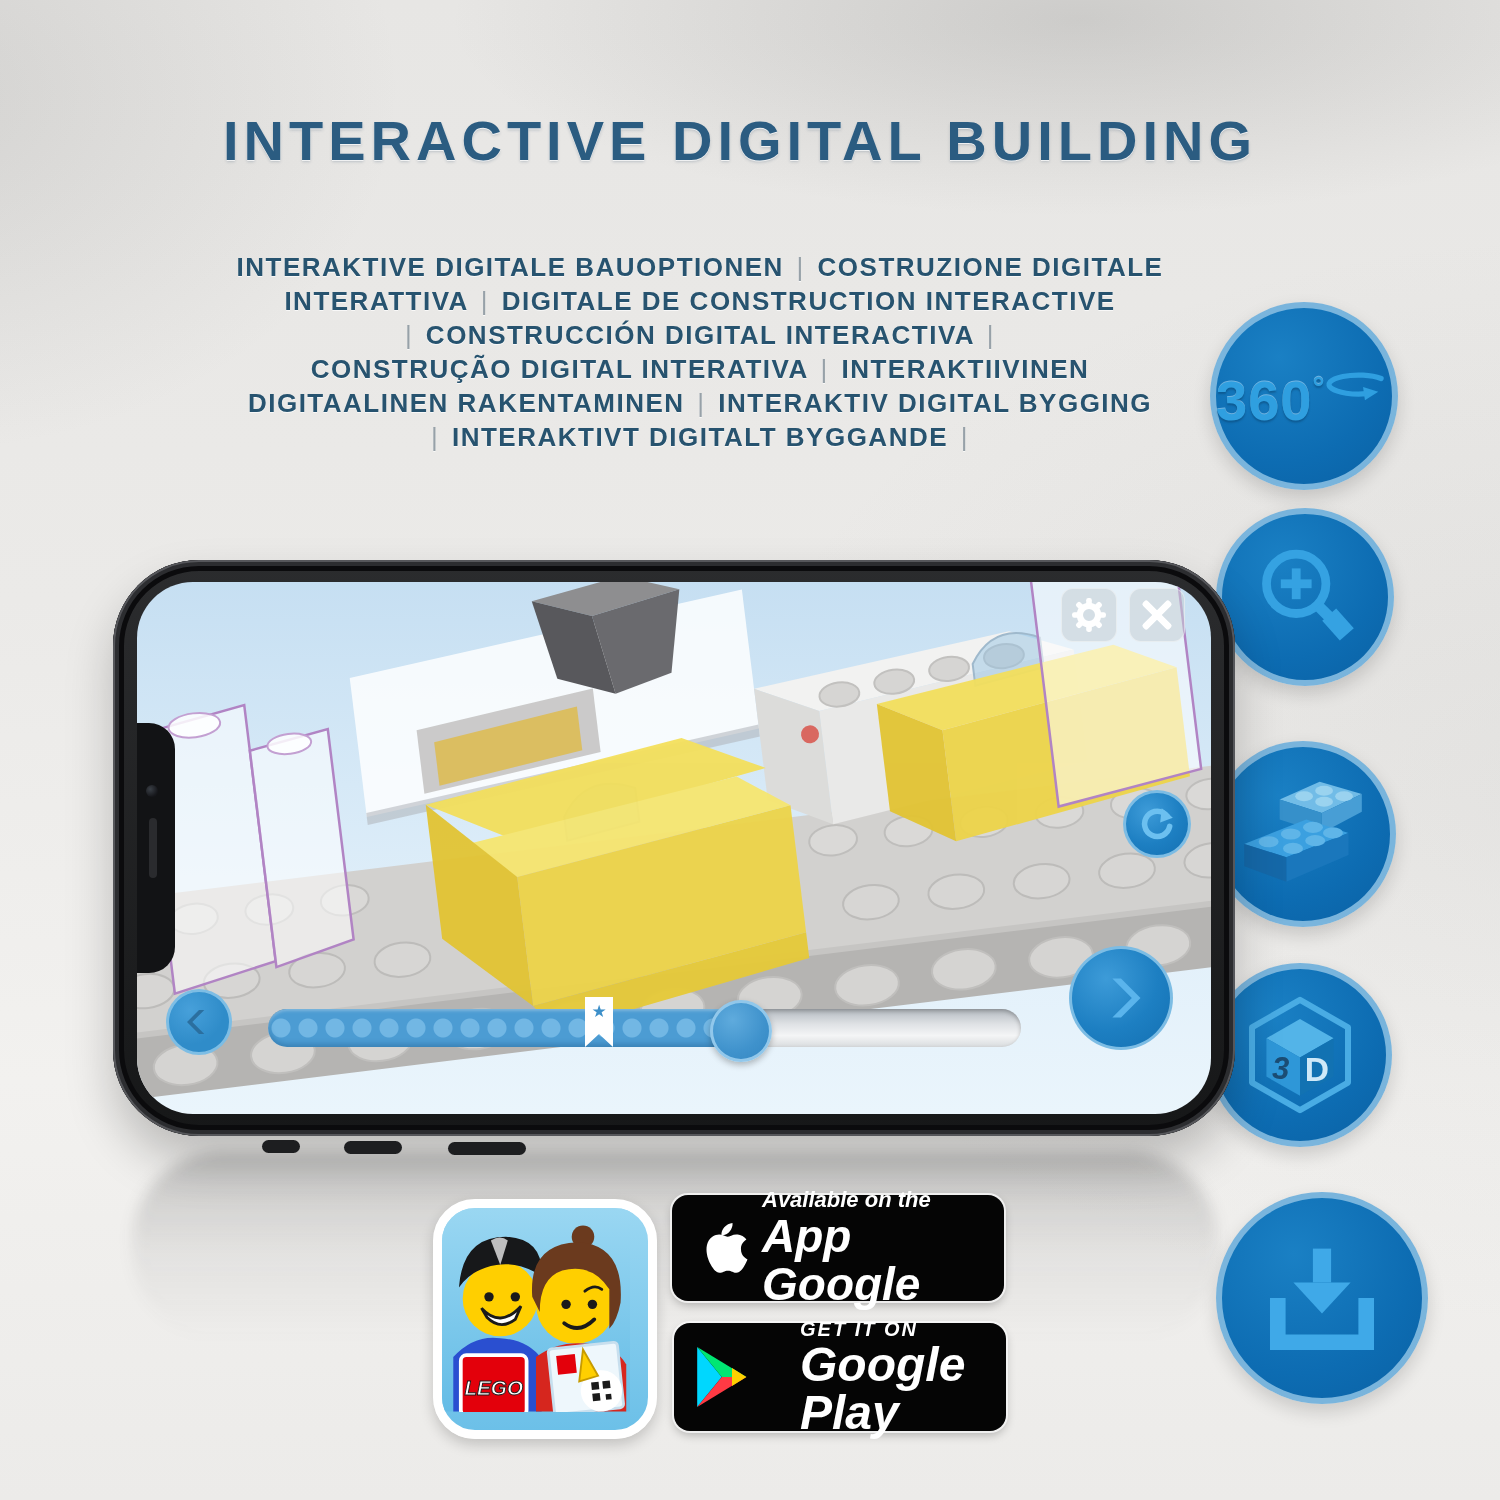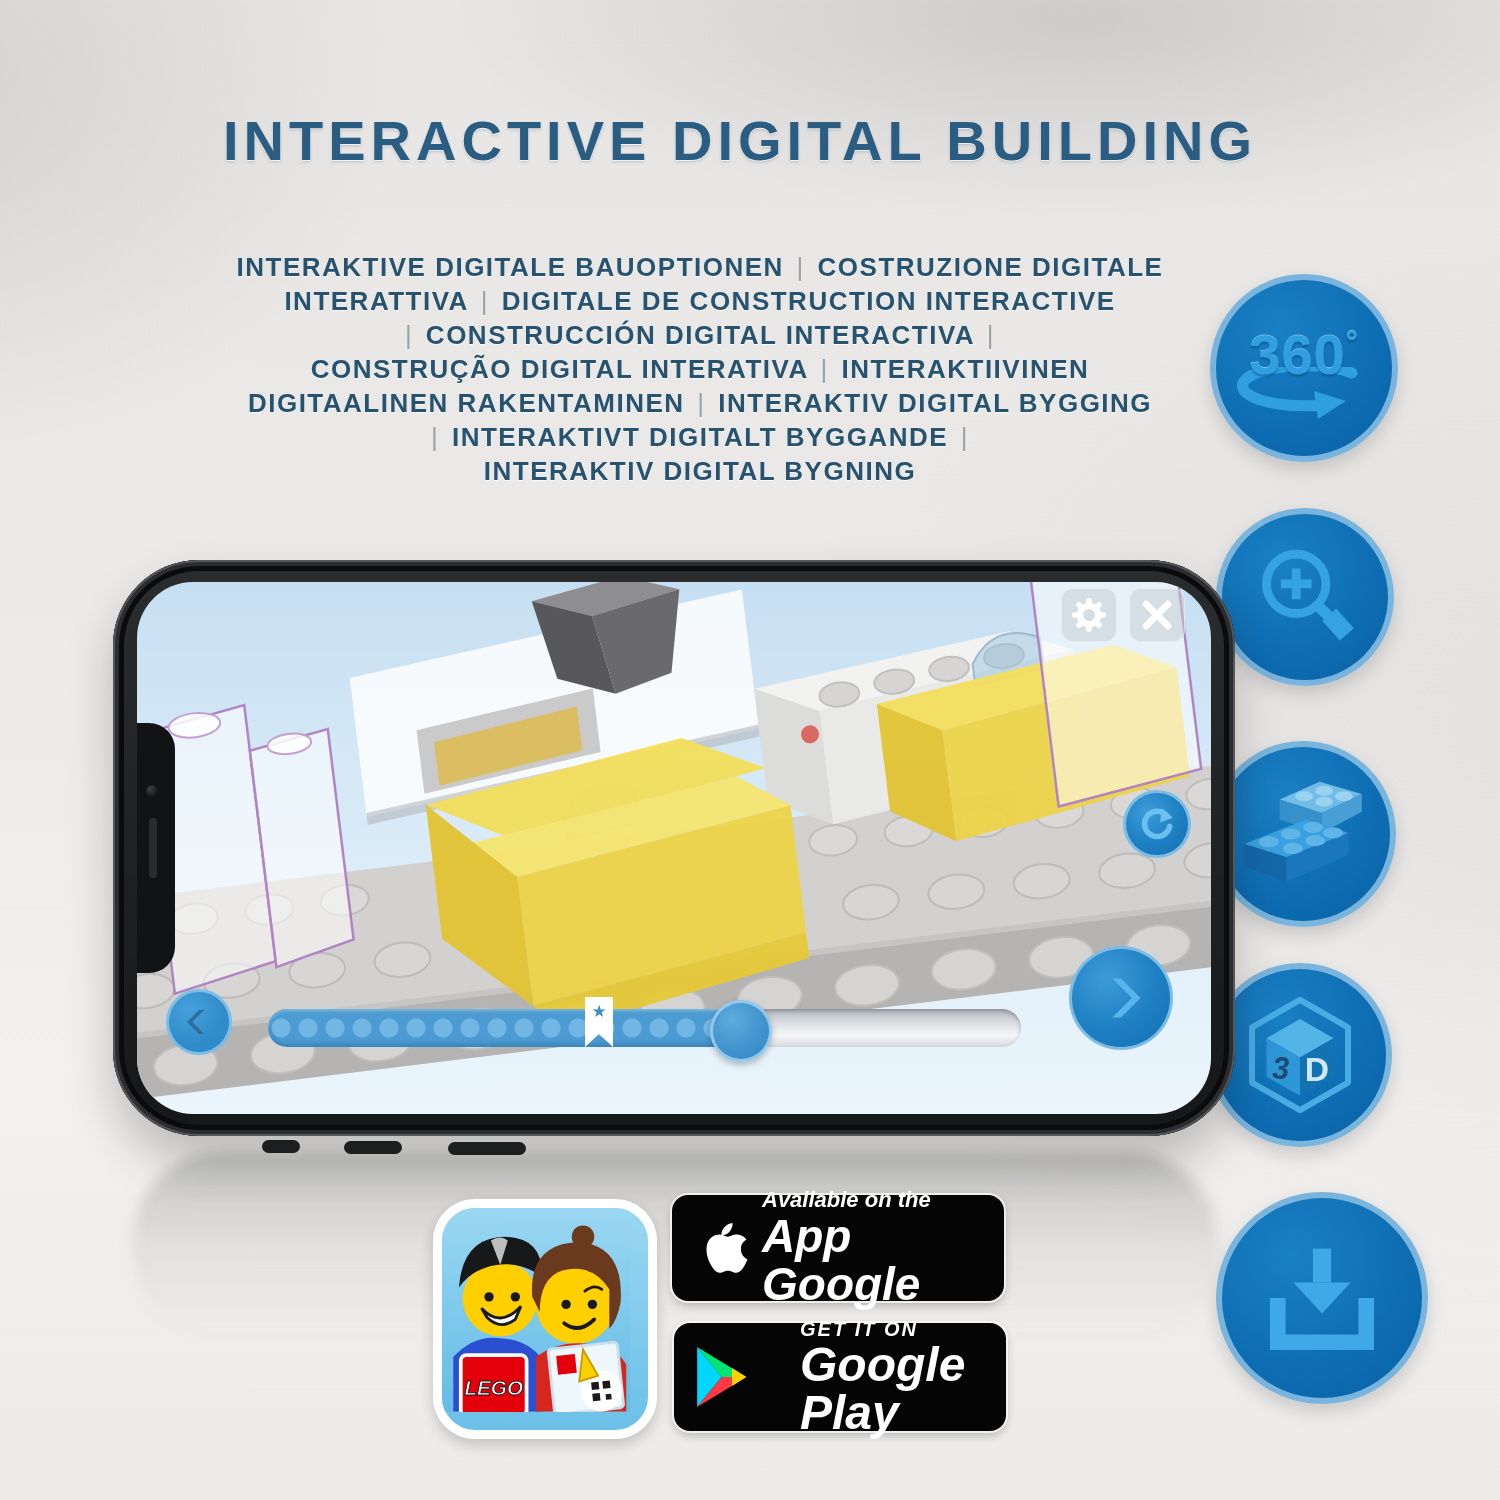--- a/index.html
+++ b/index.html
@@ -26,21 +26,21 @@
   .subtitle .sep{color:#97a1a8;padding:0 4px;font-weight:400;}
   
   .fcirc{
     position:absolute;border-radius:50%;z-index:1;
     background:radial-gradient(circle at 36% 28%, #1a80c4 0%, #0d6cb2 62%, #0a61a4 100%);
     border:6px solid rgba(128,184,222,.95);
     box-shadow:0 8px 18px rgba(0,0,0,.15);
     display:flex;align-items:center;justify-content:center;
   }
   .fcirc svg{display:block;}
-  .c360{left:1210px;top:274px;width:176px;height:176px;flex-direction:column;}
+  .c360{left:1210px;top:302px;width:176px;height:176px;flex-direction:row;}
   .czoom{left:1216px;top:508px;width:166px;height:166px;}
   .cbrick{left:1210px;top:741px;width:174px;height:174px;}
   .c3d{left:1208px;top:963px;width:172px;height:172px;}
   .cdl{left:1216px;top:1192px;width:200px;height:200px;}
   .deg-wrap{position:relative;margin-top:10px;line-height:1;
     font-size:56px;font-weight:700;color:#2f9fe0;letter-spacing:1px;
     text-shadow:0 2px 2px rgba(8,60,100,.45), 0 -1px 0 rgba(190,230,255,.55);}
   .deg-wrap .deg{font-size:30px;vertical-align:22px;}
   .swoosh{margin-top:-16px;}
   
@@ -133,21 +133,20 @@
 
   <div class="title">INTERACTIVE DIGITAL BUILDING</div>
 
   <div class="subtitle">
     <div>INTERAKTIVE DIGITALE BAUOPTIONEN <span class="sep">|</span> COSTRUZIONE DIGITALE</div>
     <div>INTERATTIVA <span class="sep">|</span> DIGITALE DE CONSTRUCTION INTERACTIVE</div>
     <div><span class="sep">|</span> CONSTRUCCIÓN DIGITAL INTERACTIVA <span class="sep">|</span></div>
     <div>CONSTRUÇÃO DIGITAL INTERATIVA <span class="sep">|</span> INTERAKTIIVINEN</div>
     <div>DIGITAALINEN RAKENTAMINEN <span class="sep">|</span> INTERAKTIV DIGITAL BYGGING</div>
     <div><span class="sep">|</span> INTERAKTIVT DIGITALT BYGGANDE <span class="sep">|</span></div>
-    <div>INTERAKTIV DIGITAL BYGNING</div>
   </div>
 
   <div class="fcirc c360">
     <div class="deg-wrap"><span>360</span><span class="deg">°</span></div>
     <svg class="swoosh" width="140" height="52" viewBox="0 0 140 52">
       <path d="M118,6 A62,20 0 1 0 88,38" fill="none" stroke="#2f9fe0" stroke-width="11" stroke-linecap="round"></path>
       <polygon points="80,24 112,34 84,52" fill="#2f9fe0"></polygon>
     </svg>
   </div>
 

